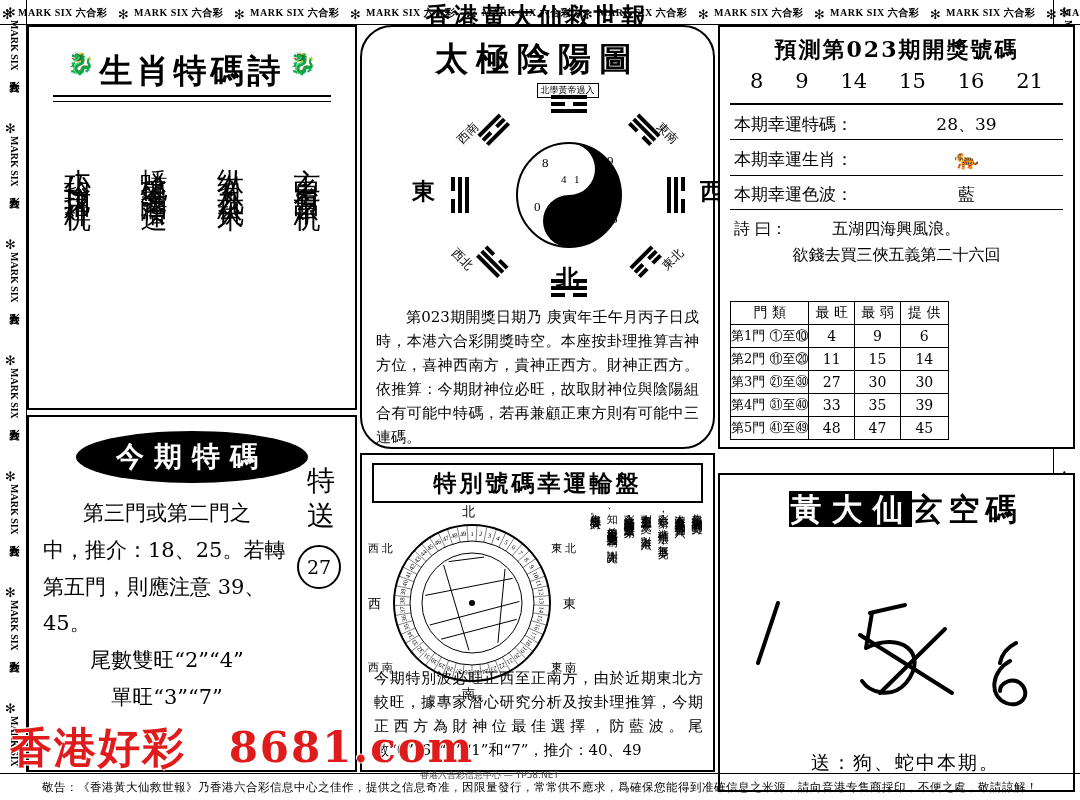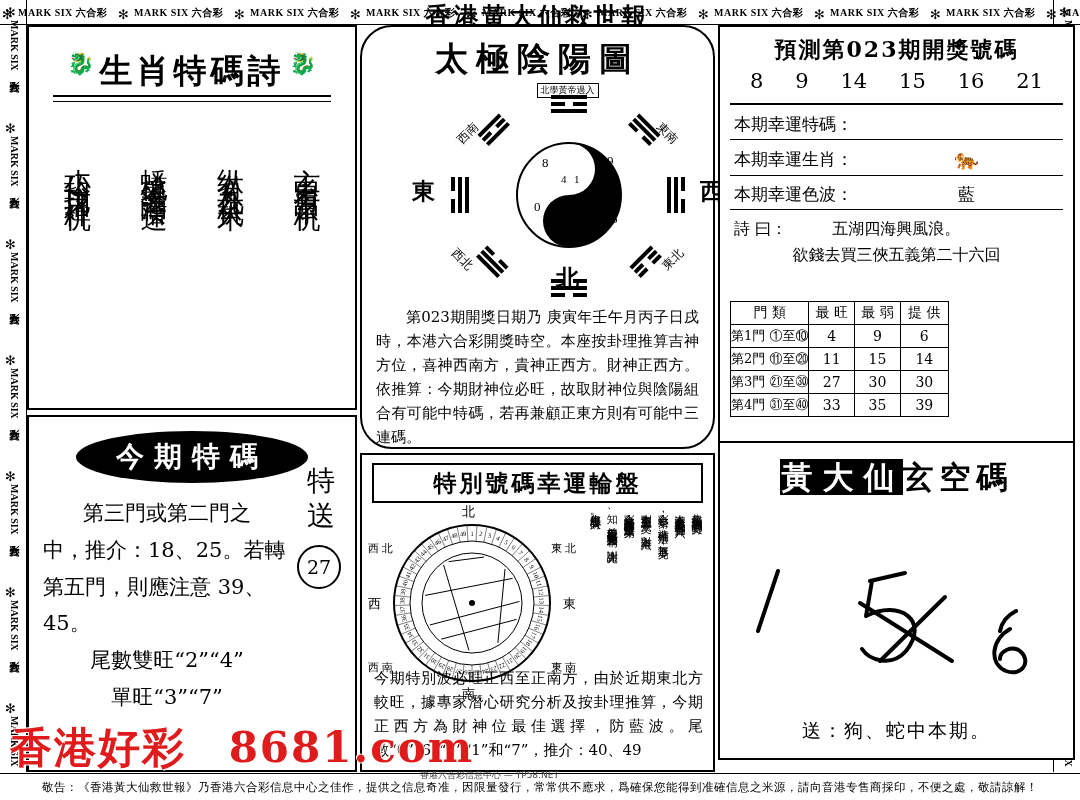--- a/index.html
+++ b/index.html
@@ -97,21 +97,21 @@
   .kv .v{flex:1;text-align:center;}
   .poemline{position:absolute;left:14px;right:14px;font-family:"DejaVu Serif","Liberation Serif",serif;font-size:16px;}
   .tbl-title{position:absolute;left:10px;right:10px;text-align:center;background:#000;color:#fff;
       font-family:"DejaVu Serif","Liberation Serif",serif;font-weight:bold;font-size:17px;letter-spacing:2px;padding:2px 0;}
   table.rank{position:absolute;left:10px;right:18px;border-collapse:collapse;
       font-family:"DejaVu Serif","Liberation Serif",serif;font-size:14px;}
   table.rank td,table.rank th{border:1px solid #000;text-align:center;padding:2px 0;font-weight:normal;}
   .gate{font-size:13px;}
 
   
-  #C2{top:416px;height:319px;}
+  #C2{top:448px;height:319px;padding-left:9px;}
   .c2title{position:absolute;top:14px;width:100%;text-align:center;
       font-family:"DejaVu Serif","Liberation Serif",serif;font-weight:bold;font-size:31px;letter-spacing:6px;}
   .c2title .inv{background:#000;color:#fff;padding:0 2px;}
   .brush{position:absolute;top:68px;left:0;width:100%;height:185px;}
   .c2send{position:absolute;bottom:14px;width:100%;text-align:center;
       font-family:"DejaVu Serif","Liberation Serif",serif;font-size:19px;letter-spacing:2px;}
 
   
   .wm{position:absolute;left:10px;bottom:24px;font-family:"DejaVu Serif","Liberation Serif",serif;
       font-weight:bold;font-size:42px;color:#e01b1b;letter-spacing:2px;
@@ -452,20 +452,21 @@
         <span>9</span>
         <span>14</span>
         <span>15</span>
         <span>16</span>
         <span>21</span>
       </div>
       <div class="c1rule" style="top:76px;"></div>
 
       <div class="kv" style="top:86px;">
         <span class="k">本期幸運特碼：</span>
+        <span class="v">28、39</span>
       </div>
       <div class="c1rule" style="top:112px;height:1px;"></div>
 
       <div class="kv" style="top:120px;">
         <span class="k">本期幸運生肖：</span>
         <span class="v" style="font-size:20px;">🐅</span>
       </div>
       <div class="c1rule" style="top:148px;height:1px;"></div>
 
       <div class="kv" style="top:156px;">
@@ -508,20 +509,26 @@
               <td>27</td>
               <td>30</td>
               <td>30</td>
             </tr>
             <tr>
               <td class="gate">第4門 ㉛至㊵</td>
               <td>33</td>
               <td>35</td>
               <td>39</td>
             </tr>
+            <tr>
+              <td class="gate">第5門 ㊶至㊾</td>
+              <td>48</td>
+              <td>47</td>
+              <td>45</td>
+            </tr>
           </tbody>
       </table>
     </div>
 
     <div class="cell colC" id="C2">
       <div class="c2title">
         <span class="inv">黃</span><span class="inv">大</span><span class="inv">仙</span><span>玄空碼</span>
       </div>
       <div class="brush">
         <svg width="335" height="185" viewBox="0 0 335 185">

